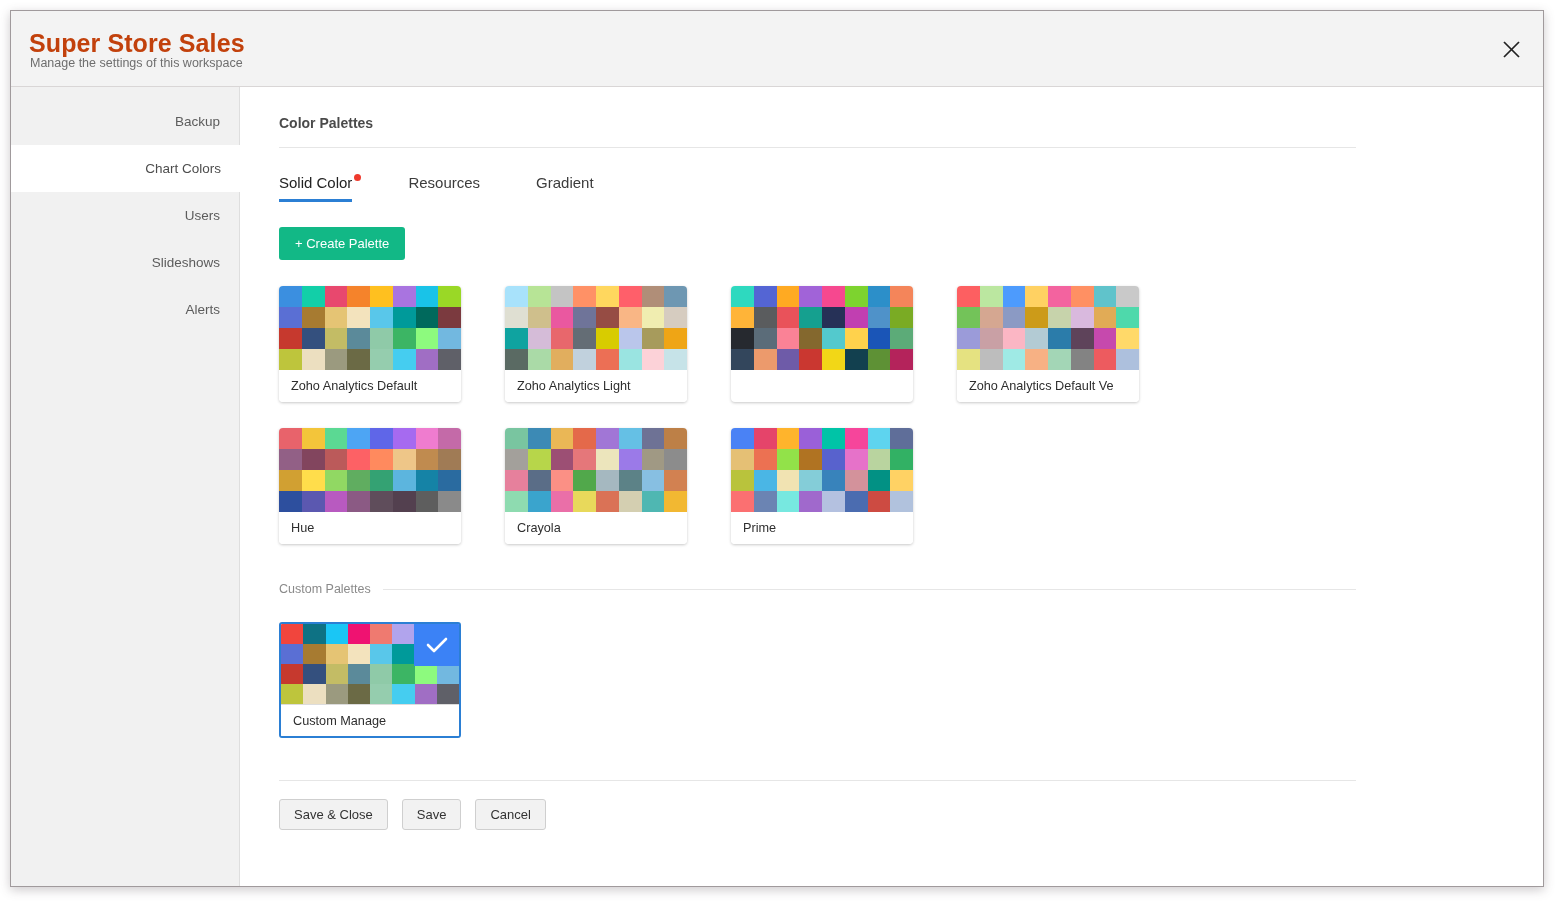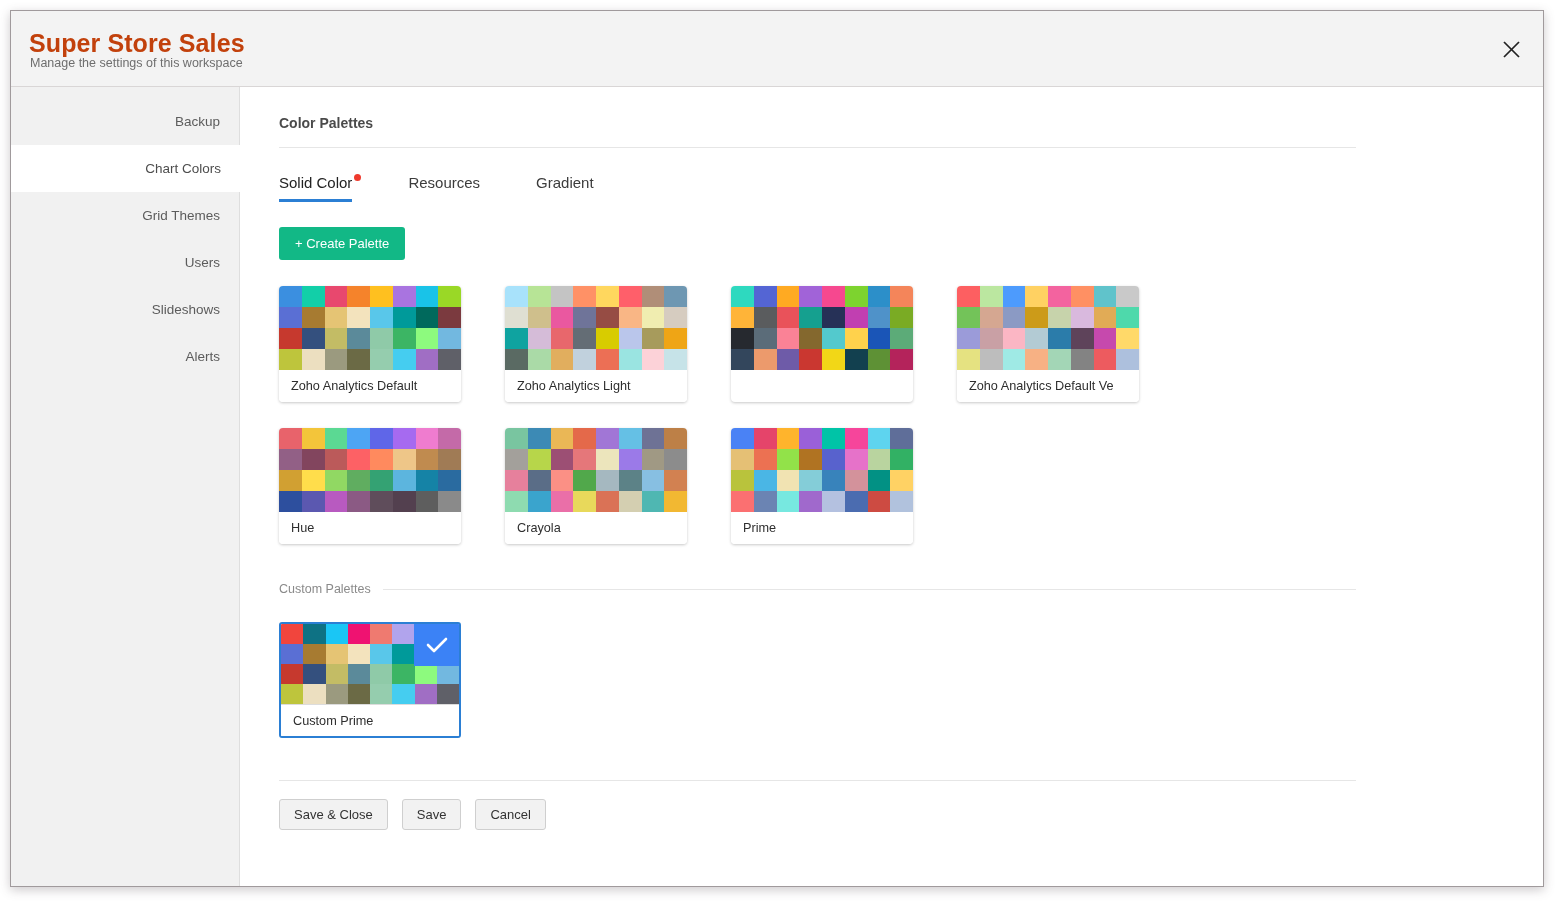--- a/index.html
+++ b/index.html
@@ -228,21 +228,20 @@
         <line x1="17" y1="2" x2="2" y2="17" stroke="#222" stroke-width="1.7"></line>
       </svg>
     </div>
   </div>
 
   <div id="dlg-body">
 
     <div id="sidebar">
         <div class="nav-item"><span>Backup</span></div>
         <div class="nav-item active"><span>Chart Colors</span></div>
-        <div class="nav-item"><span>Grid Themes</span></div>
         <div class="nav-item"><span>Users</span></div>
         <div class="nav-item"><span>Slideshows</span></div>
         <div class="nav-item"><span>Alerts</span></div>
       </div>
 
     <div id="main">
 
       <div id="section-title">Color Palettes</div>
       <div class="hr"></div>
 
@@ -556,21 +555,21 @@
               <div class="swatch" style="background: rgb(149, 205, 174);"></div>
               <div class="swatch" style="background: rgb(69, 205, 240);"></div>
               <div class="swatch" style="background: rgb(160, 110, 196);"></div>
               <div class="swatch" style="background: rgb(95, 96, 104);"></div>
               <div class="check-overlay" style="background: rgb(59, 130, 246);">
                 <svg width="22" height="18" viewBox="0 0 22 18">
                   <polyline points="2,9 8,15 20,3" fill="none" stroke="#ffffff" stroke-width="2.6" stroke-linecap="round" stroke-linejoin="round"></polyline>
                 </svg>
               </div>
             </div>
-            <div class="palette-label">Custom Prime</div>
+            <div class="palette-label">Custom Manage</div>
           </div>
         </div>
 
       <div id="footer-hr"></div>
       <div id="footer-buttons">
           <button class="btn">Save &amp; Close</button>
           <button class="btn">Save</button>
           <button class="btn">Cancel</button>
         </div>
 

